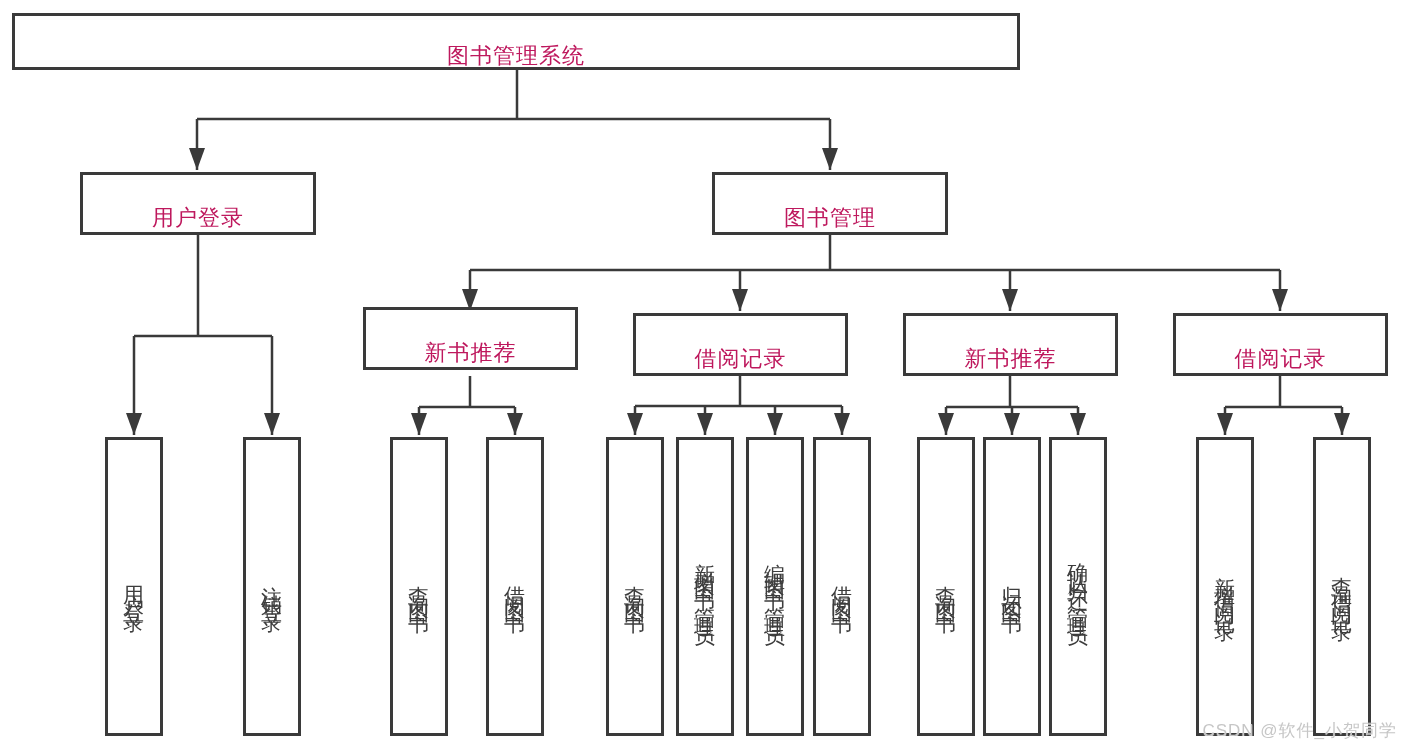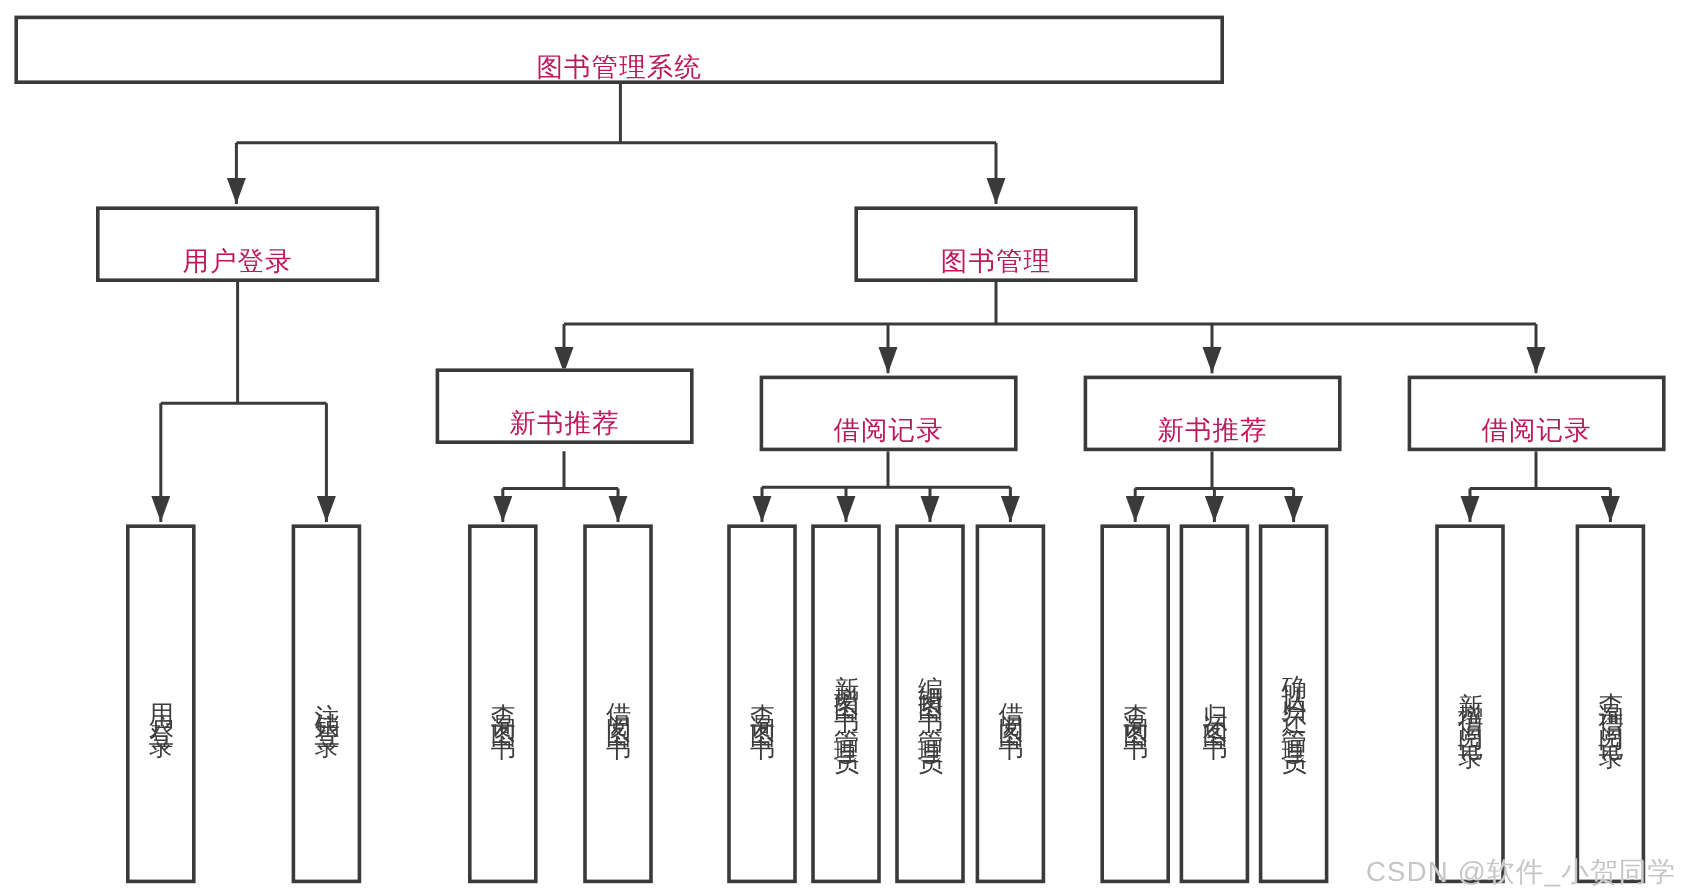--- a/index.html
+++ b/index.html
@@ -54,21 +54,21 @@
     text-orientation: mixed;
     font-size: 21px;
     letter-spacing: 9px;
     line-height: 1;
     color: #3d3d3d;
   }
   .watermark {
     position: absolute;
     right: 8px;
     bottom: 5px;
-    font-size: 23px;
+    font-size: 17px;
     color: #c6c6c6;
     letter-spacing: 1px;
     white-space: nowrap;
     text-shadow: 0 1px 1px rgba(255,255,255,0.9);
   }
 </style>
 </head>
 <body>
 
 <div class="diagram">

